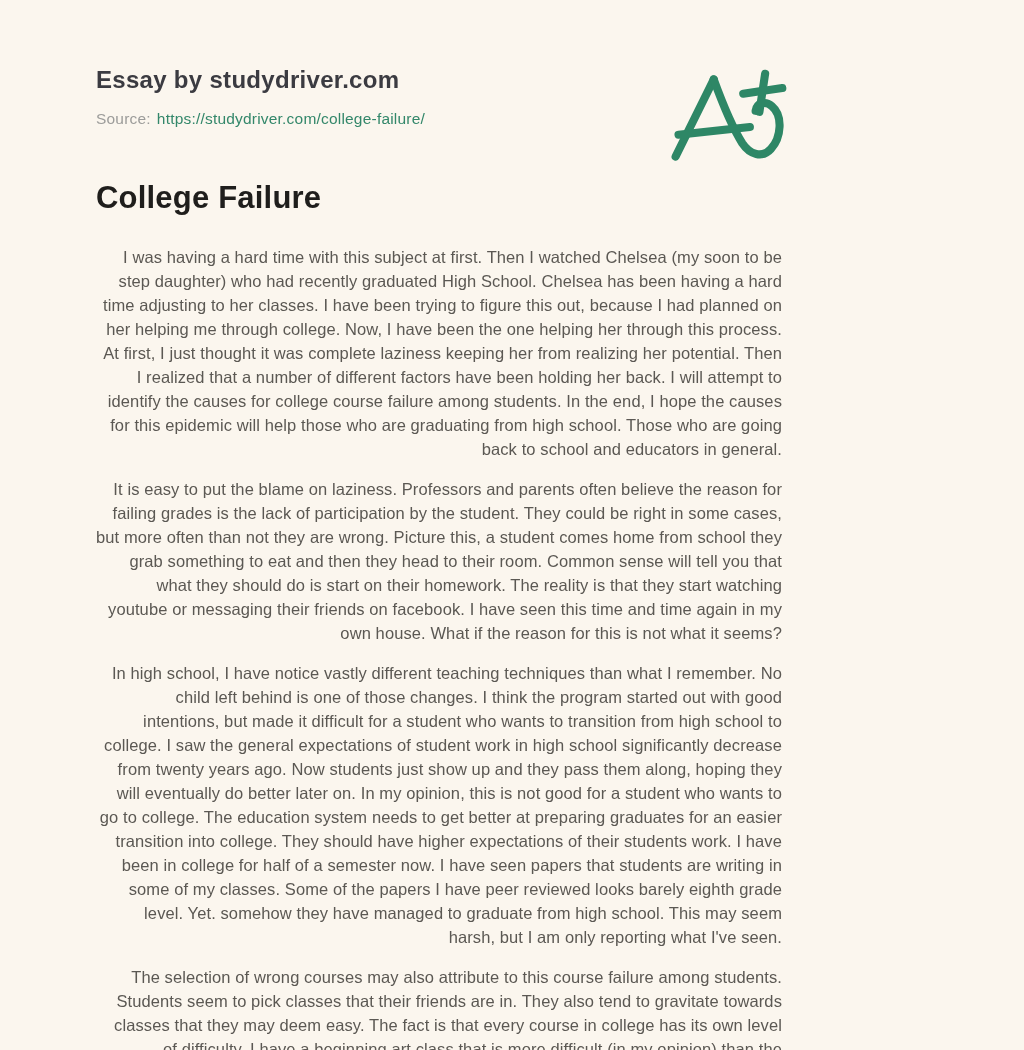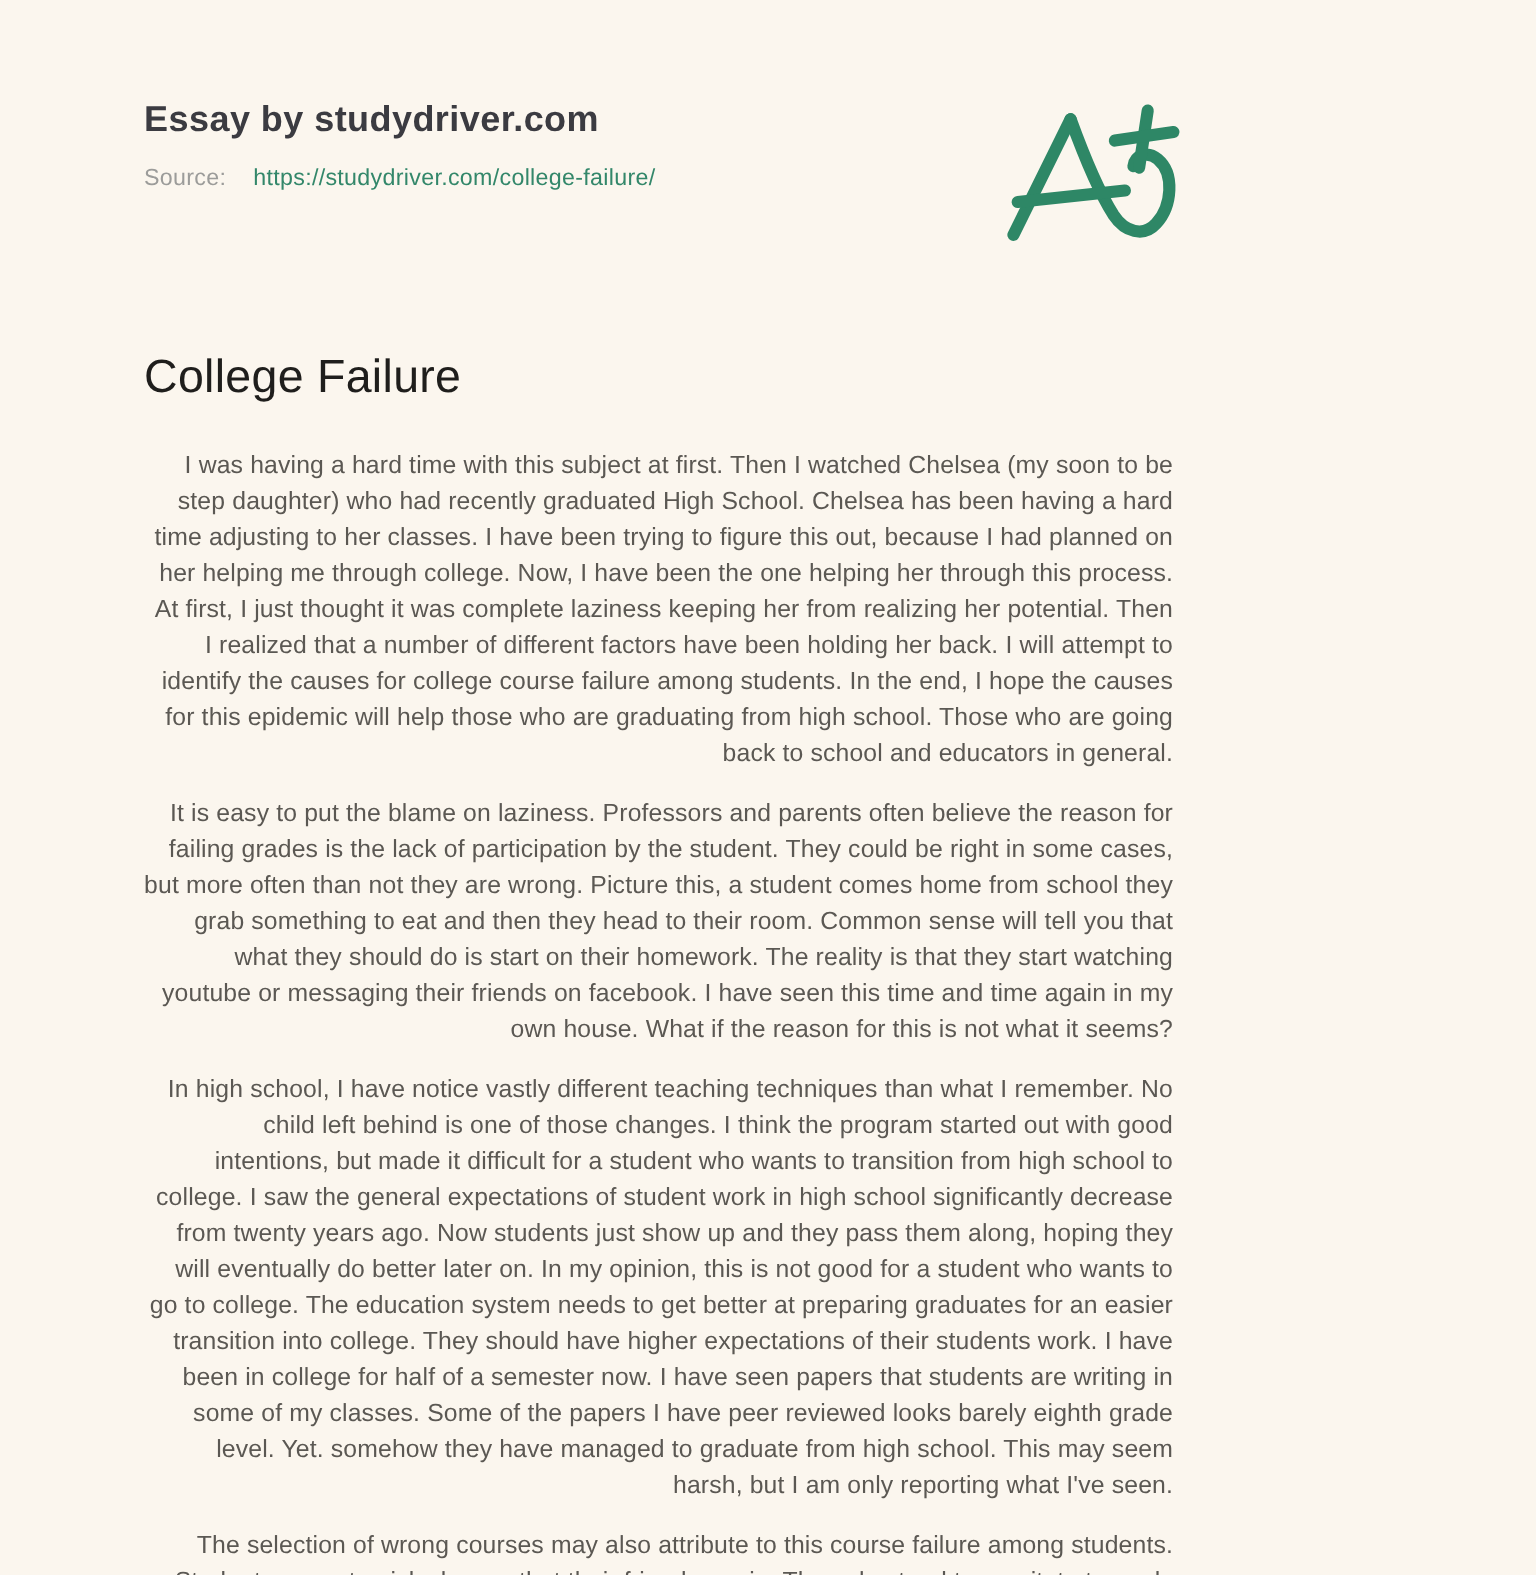--- a/index.html
+++ b/index.html
@@ -32,38 +32,38 @@
     font-size: 15.5px;
     letter-spacing: 0.2px;
   }
   .source-label {
     color: var(--muted, #9C9C9A);
     margin-top: 20px;
   }
   .source-link {
     color: var(--accent, #33876A);
     text-decoration: none;
-    margin-left: 18px;
+    margin-left: 6px;
   }
   .logo {
     position: absolute;
     top: 2px;
     right: -8px;
     width: 124px;
     height: 100px;
   }
   .logo svg {
     width: 100%;
     height: 100%;
     display: block;
   }
   .essay-title {
-    margin-top: 105px;
+    margin-top: 52px;
     font-size: 31px;
-    font-weight: 400;
+    font-weight: 700;
     letter-spacing: 0.2px;
     color: var(--title, #1F1E1C);
   }
   .essay-body {
     margin-top: 29px;
     text-align: right;
   }
   .essay-body p {
     font-size: 16.5px;
     line-height: 24px;

